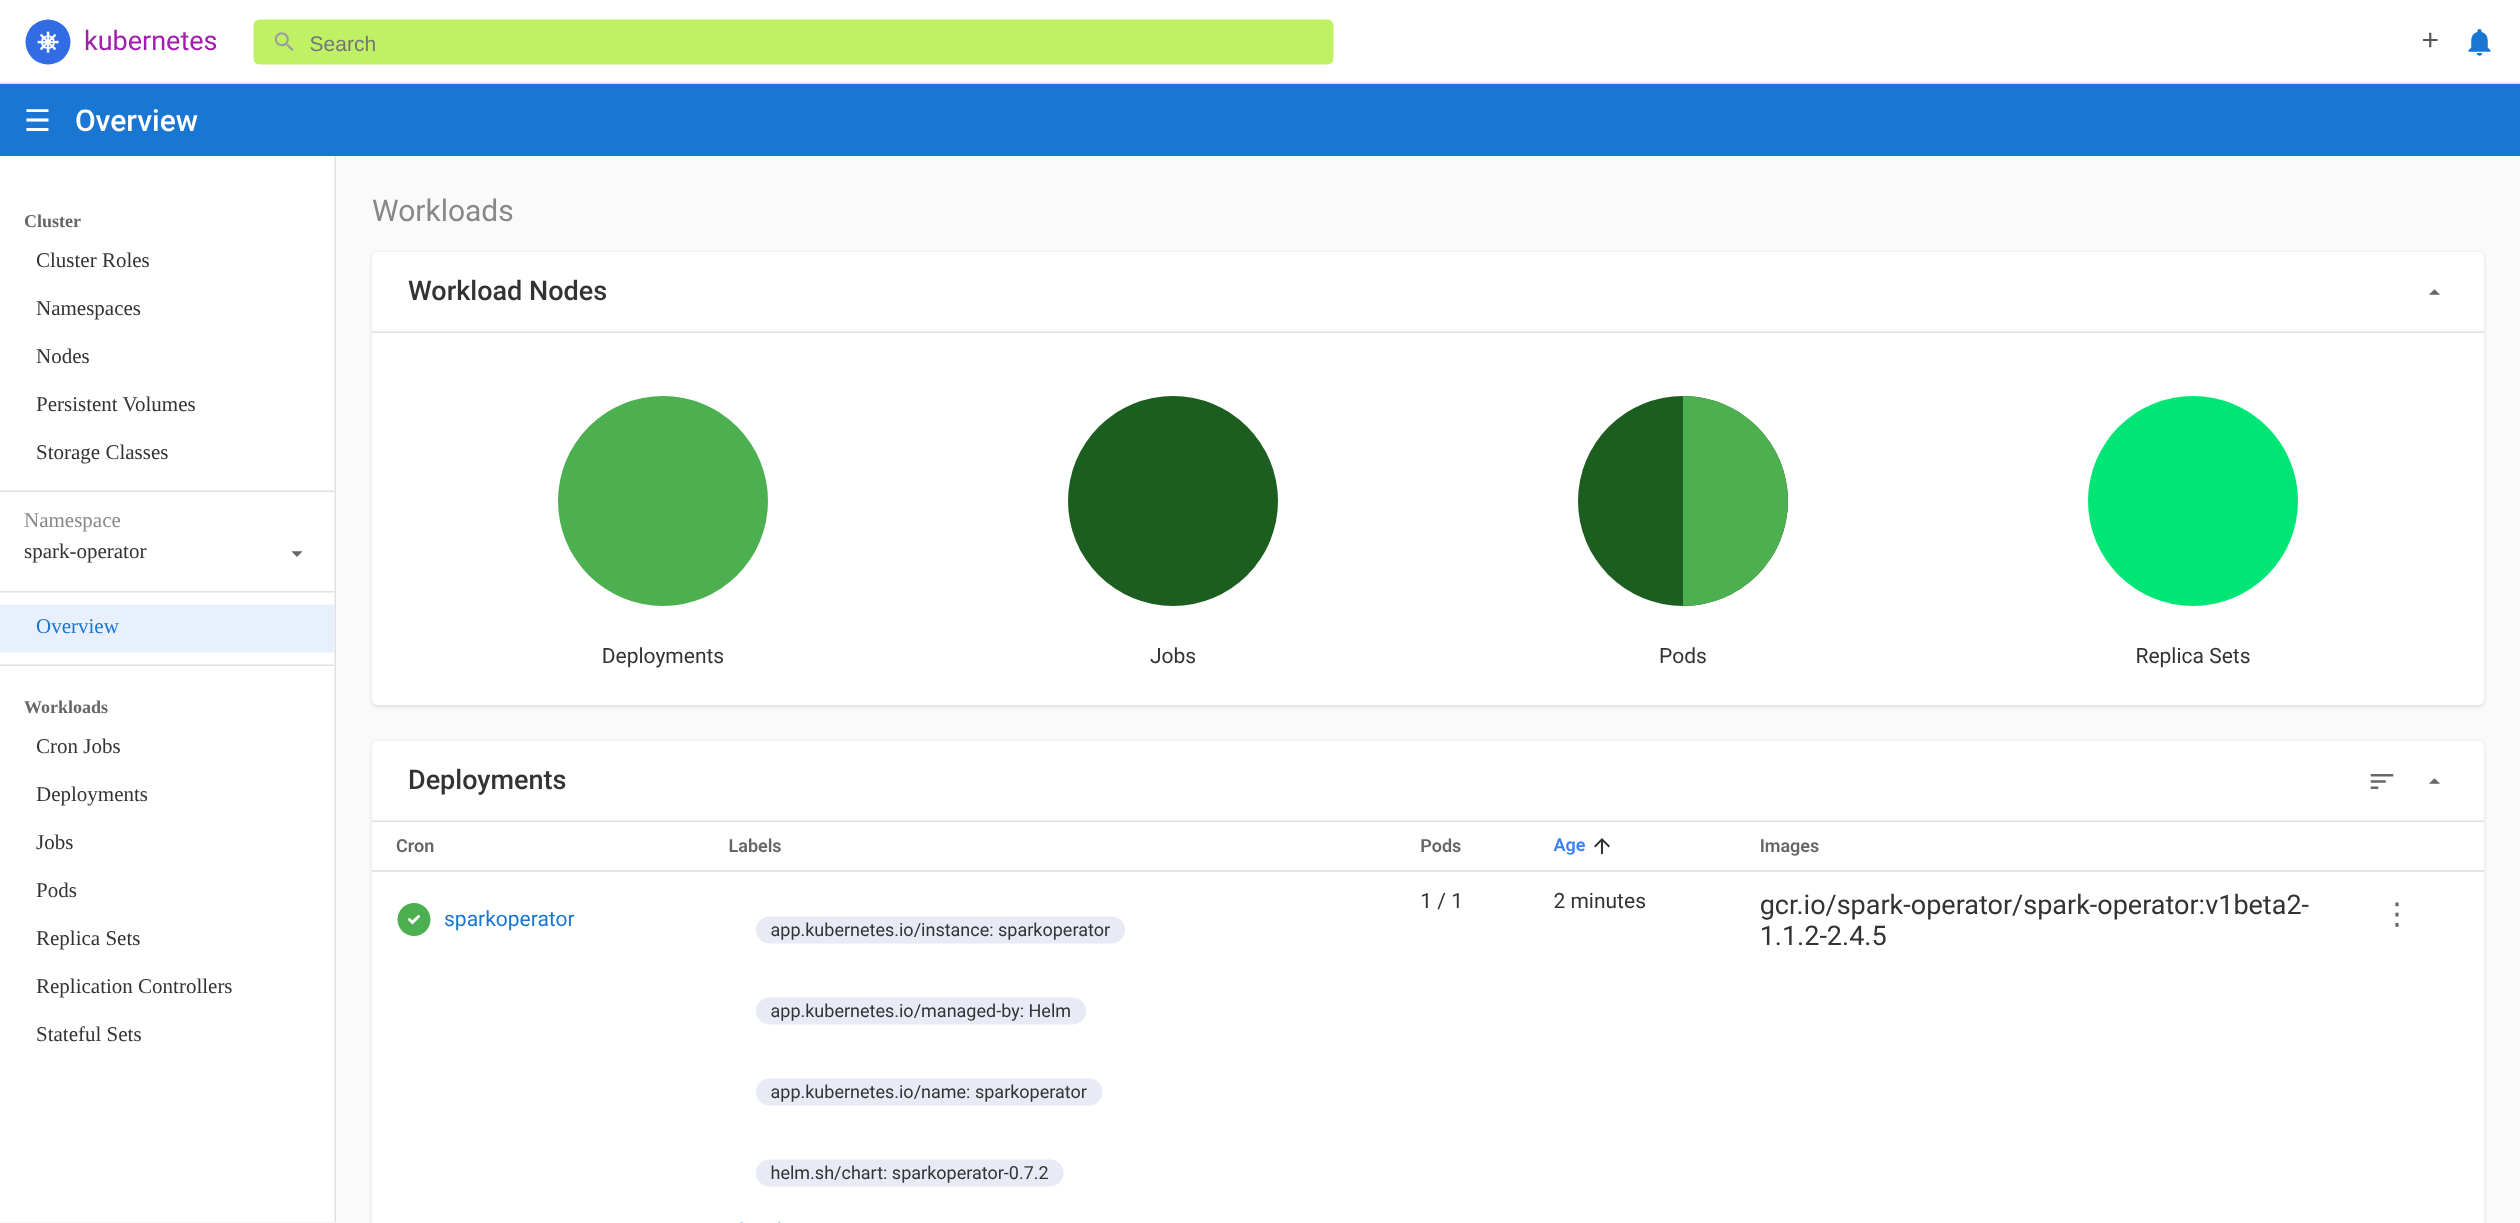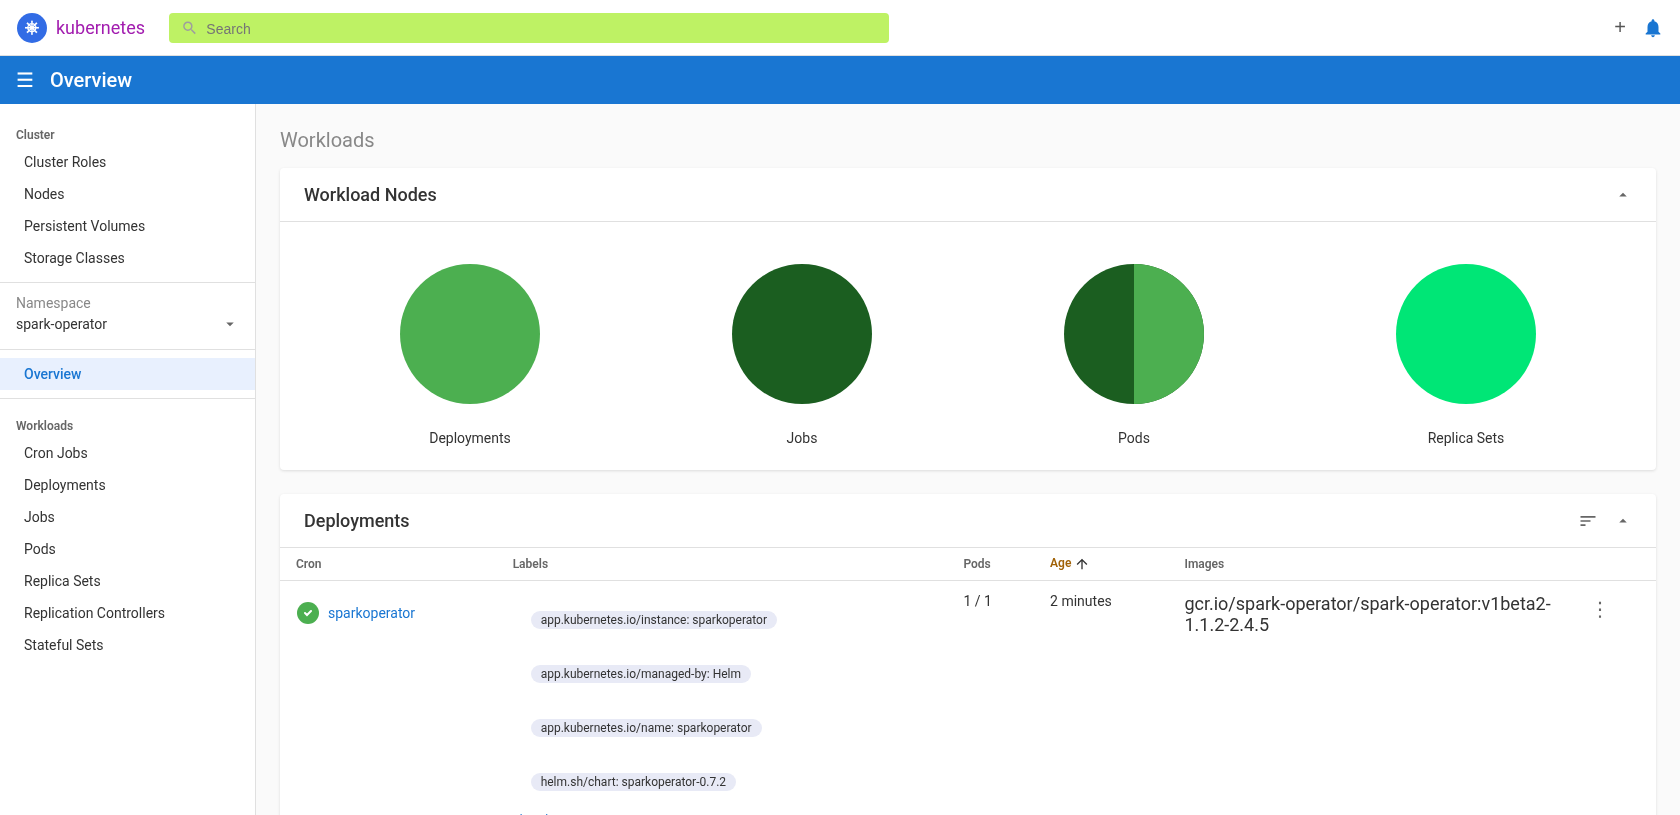--- a/index.html
+++ b/index.html
@@ -30,22 +30,22 @@
       display: flex; align-items: center; padding: 0 16px; gap: 16px; flex-shrink: 0;
     }
     .page-header-hamburger { font-size: 20px; cursor: pointer; }
     .page-header-title { font-size: 20px; font-weight: 500; }
 
     
     .main-layout { display: flex; flex: 1; overflow: hidden; }
 
     
     .sidebar {
-      width: 256px; background: #fff; border-right: 1px solid #e0e0e0;
-      overflow-y: auto; flex-shrink: 0; padding: 12px 0;
+      width: 224px; background: #fff; border-right: 1px solid #e0e0e0;
+      overflow-y: auto; flex-shrink: 0; padding: 24px 0; font-family: Liberation Serif, serif;
     }
     .sidebar-section-label {
       padding: 12px 16px 4px; font-size: 12px; font-weight: 600; color: #666; text-transform: none;
     }
     .sidebar-item {
       padding: 8px 16px 8px 24px; cursor: pointer; color: #333; font-size: 14px;
       display: flex; align-items: center;
     }
     .sidebar-item.active { background: #e8f0fe; color: #1976d2; font-weight: 500; }
     .sidebar-divider { border: none; border-top: 1px solid #e0e0e0; margin: 8px 0; }
@@ -86,21 +86,21 @@
       padding: 16px 24px; border-bottom: 1px solid #e0e0e0;
     }
     .table-title { font-size: 18px; font-weight: 500; }
     .table-header-actions { display: flex; gap: 16px; align-items: center; color: #666; }
 
     .table { width: 100%; border-collapse: collapse; }
     .table th {
       text-align: left; padding: 8px 16px; font-size: 12px; font-weight: 600;
       color: #666; border-bottom: 1px solid #e0e0e0; white-space: nowrap;
     }
-    .table th.sort-active { color: #a16207; }
+    .table th.sort-active { color: #3b82f6; }
     .table td { padding: 12px 16px; border-bottom: 1px solid #f0f0f0; vertical-align: top; }
     .table tr:last-child td { border-bottom: none; }
 
     .link-blue { color: #1976d2; text-decoration: none; cursor: pointer; }
 
     .label-chip {
       display: inline-block; background: #e8eaf6; border-radius: 12px;
       padding: 2px 10px; font-size: 12px; margin: 18px; color: #333;
     }
 
@@ -144,20 +144,23 @@
   <span class="page-header-hamburger">☰</span>
   <span class="page-header-title">Overview</span>
 </div>
 
 <div class="main-layout">
 
   <nav class="sidebar">
     <div class="sidebar-section-label">Cluster</div>
     <div class="sidebar-item">
       <span>Cluster Roles</span>
+    </div>
+    <div class="sidebar-item">
+      <span>Namespaces</span>
     </div>
     <div class="sidebar-item">
       <span>Nodes</span>
     </div>
     <div class="sidebar-item">
       <span>Persistent Volumes</span>
     </div>
     <div class="sidebar-item">
       <span>Storage Classes</span>
     </div>

